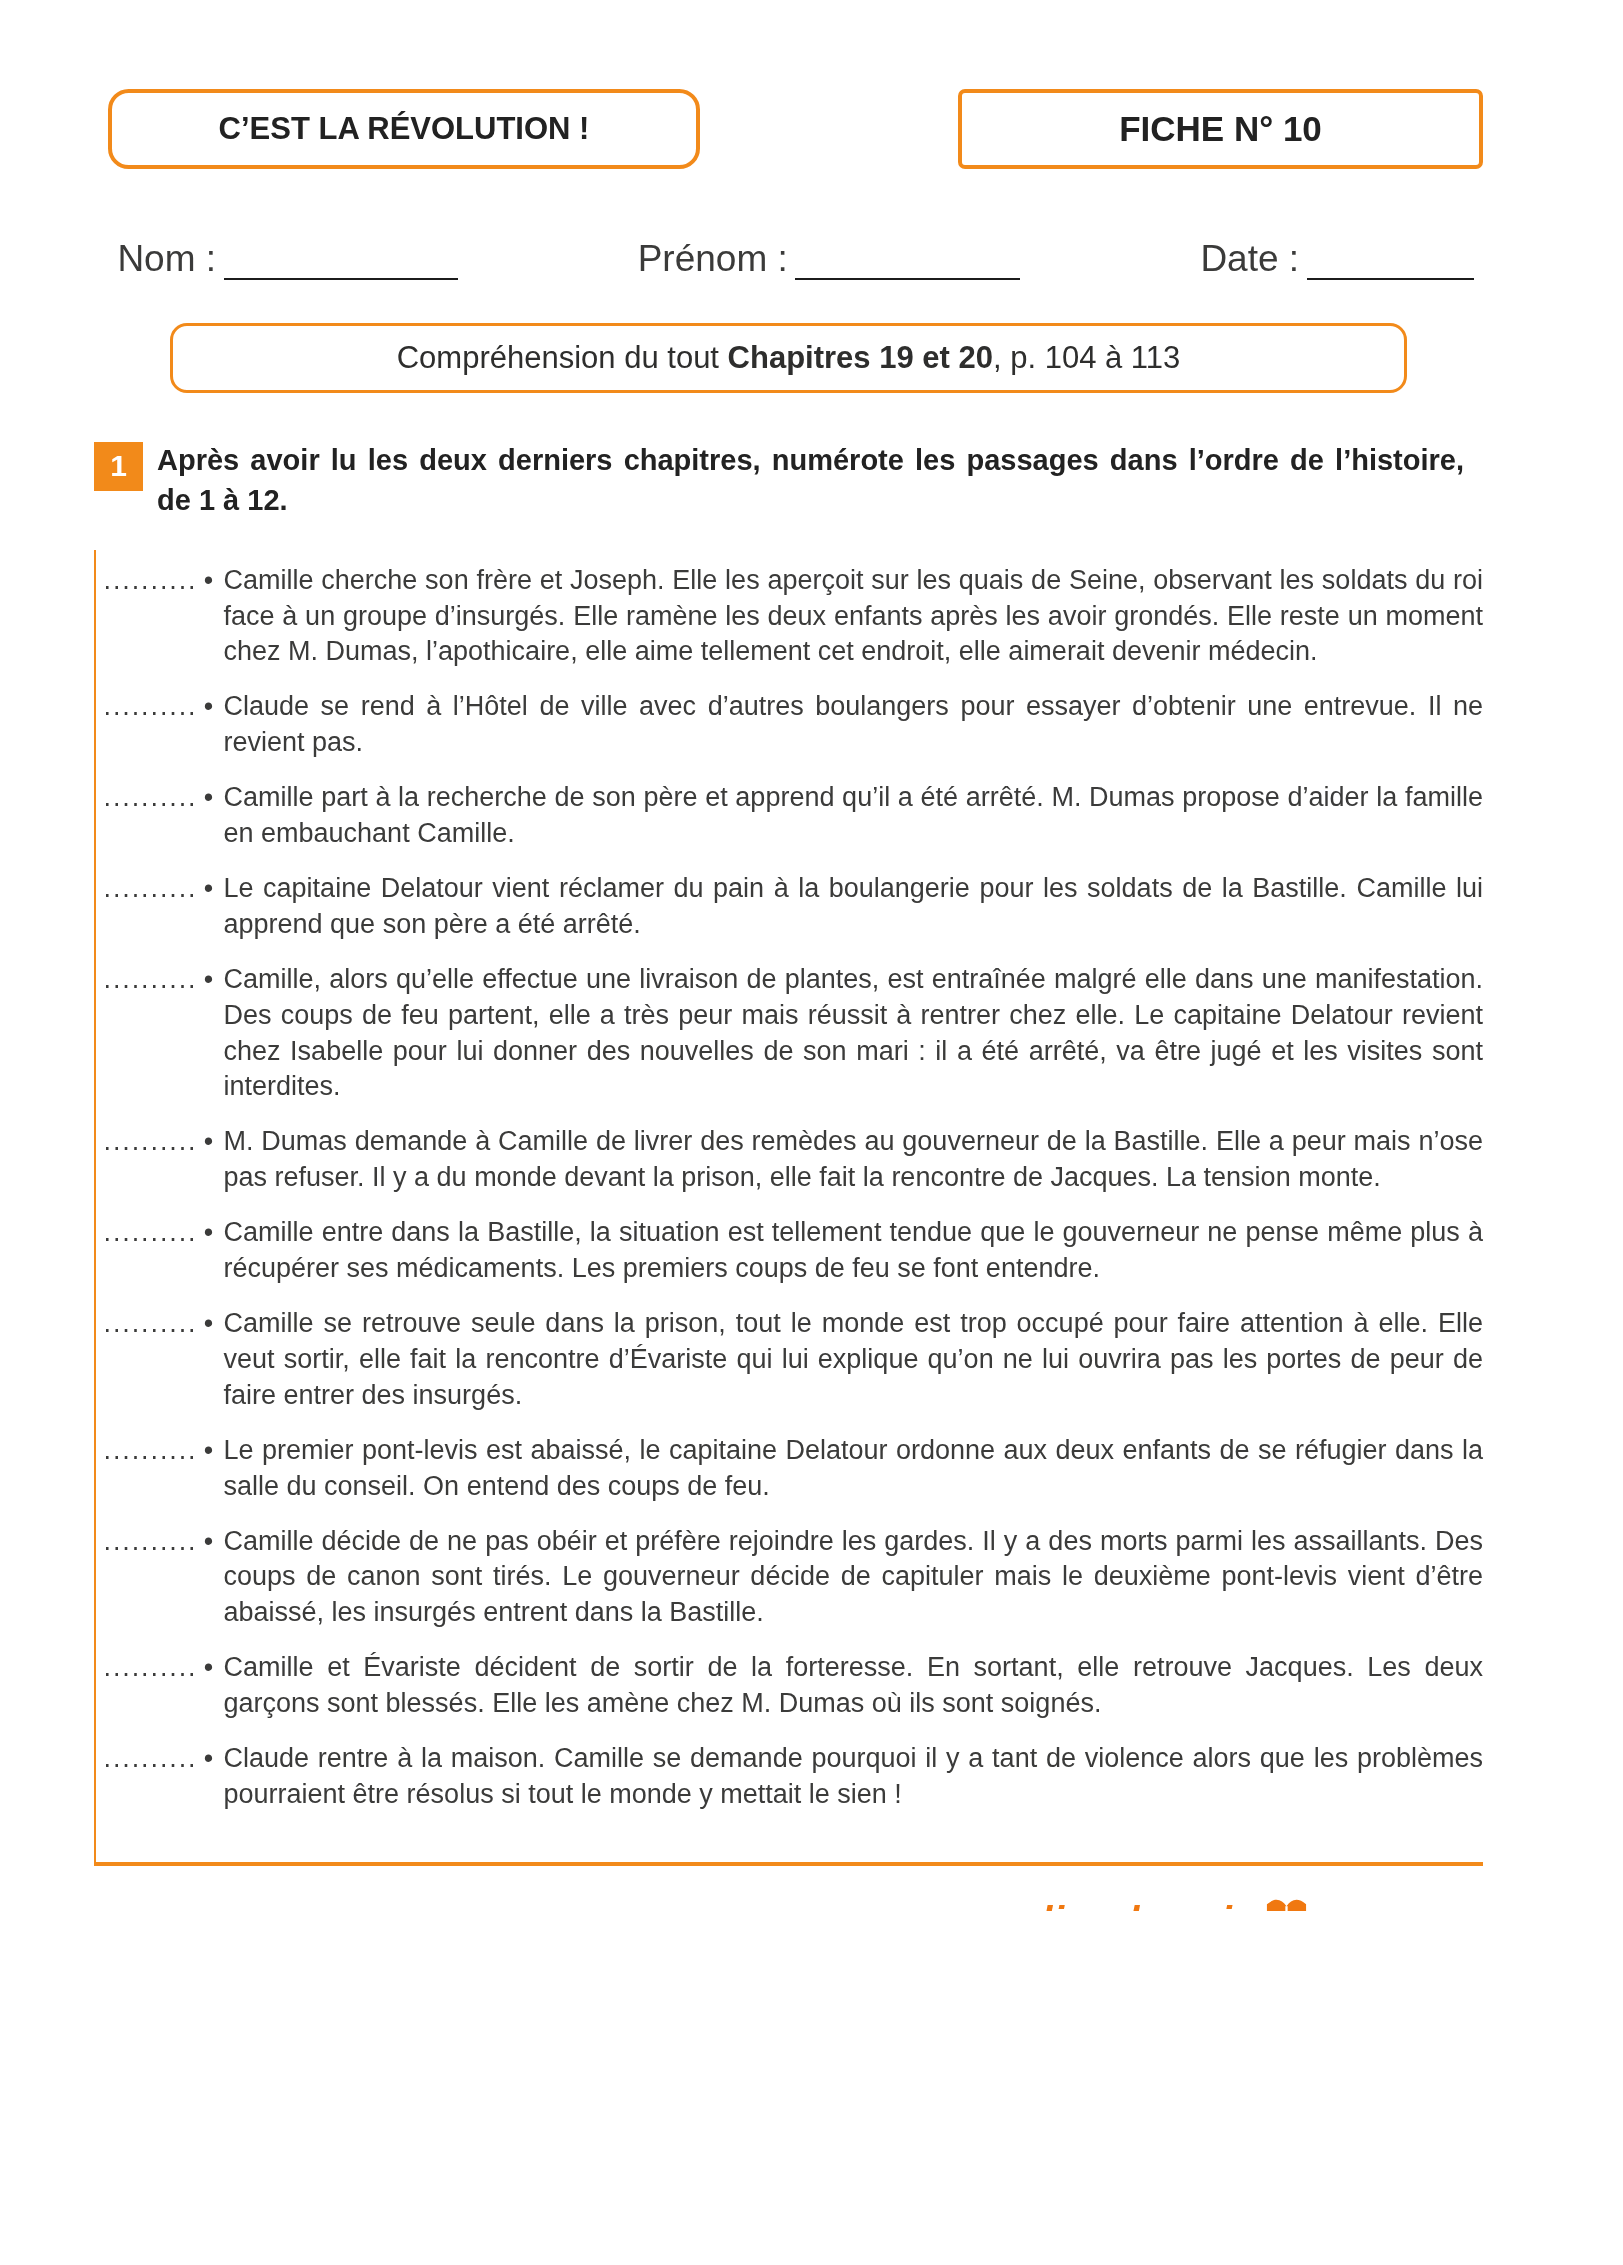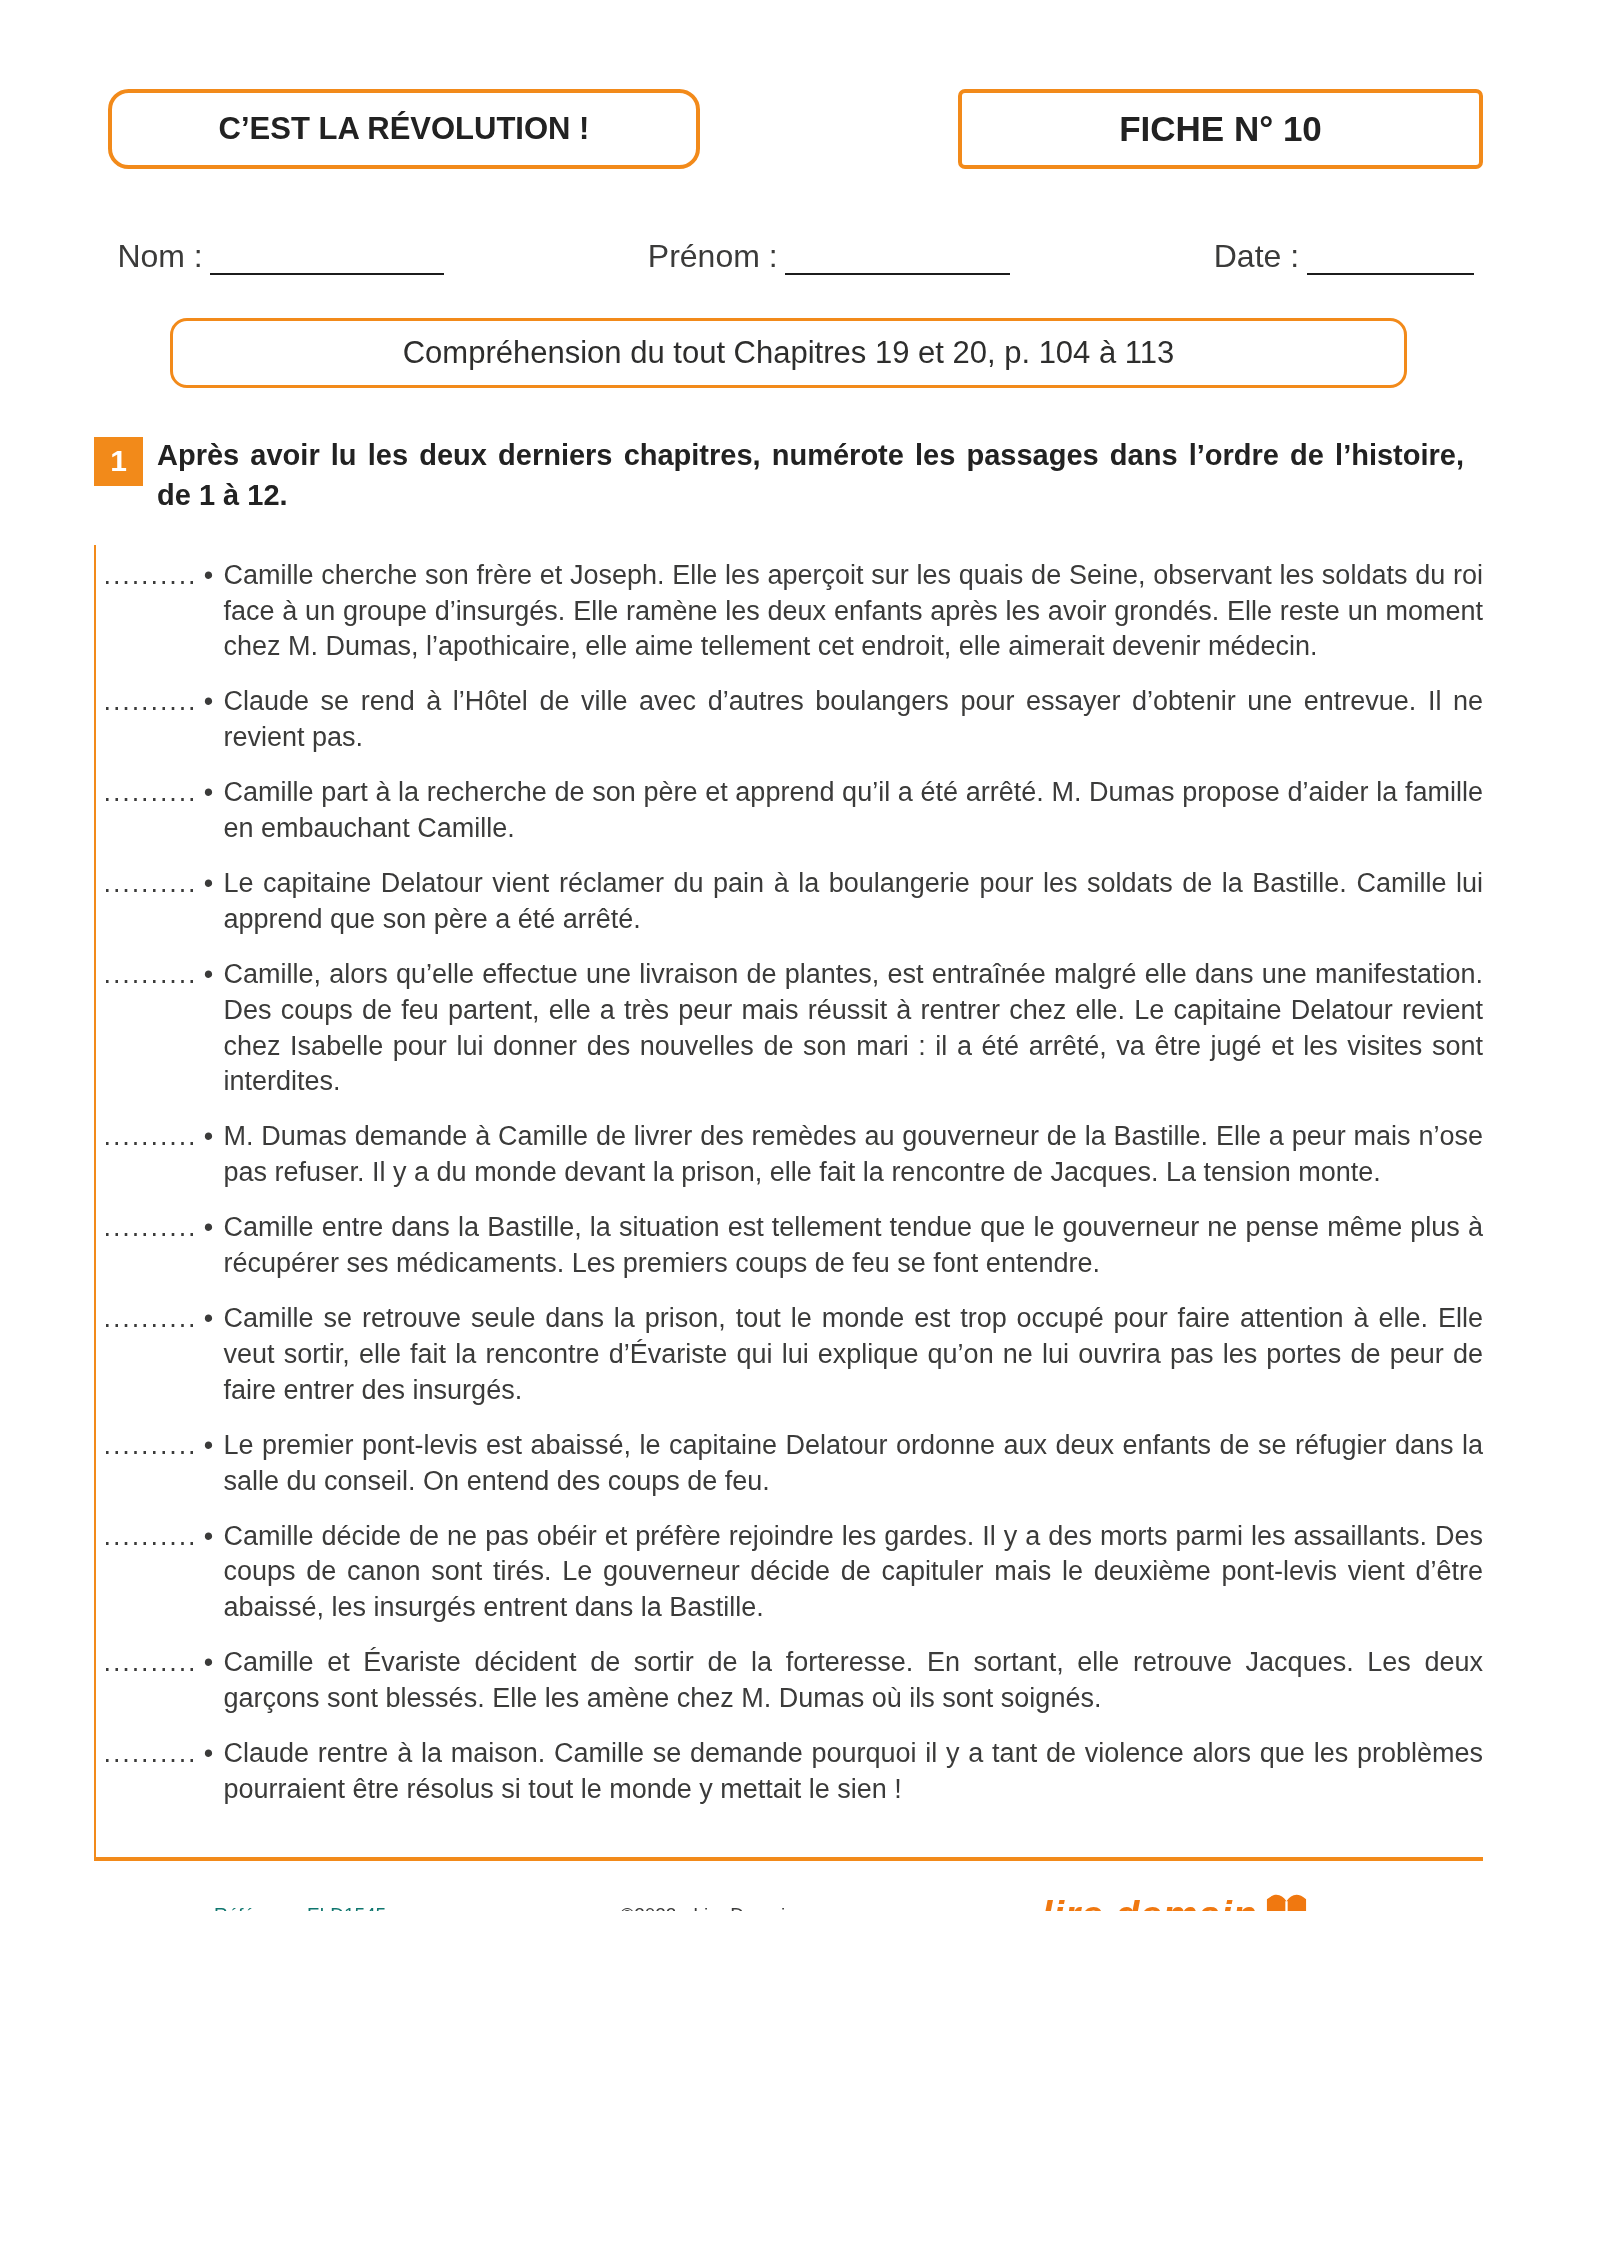--- a/index.html
+++ b/index.html
@@ -22,35 +22,35 @@
     font-weight:700; font-size:31px; line-height:1.35; color:#222;
   }
   .fiche-box {
     width:525px; border:4.7px solid #F28A1A; border-radius:7px;
     display:flex; align-items:center; justify-content:center;
     font-weight:700; font-size:35px; color:#222;
   }
   
   .identity-row {
     display:flex; justify-content:space-between; align-items:flex-start;
-    margin:69px 9.4px 0 23.4px; font-size:32px;
+    margin:69px 9.4px 0 23.4px; font-size:37px;
   }
   .id-group { display:flex; align-items:flex-end; }
   .id-label { margin-right:7.5px; }
   .id-line { display:inline-block; border-bottom:2.8px solid #1c1c1c; height:32px; }
   .id-line.nom { width:234px; }
   .id-line.prenom { width:225px; }
   .id-line.date { width:167px; }
   
   .subtitle-box {
     margin:43px auto 0 auto; width:1237px;
     border:3.7px solid #F28A1A; border-radius:17px;
     text-align:center; font-size:31px; padding:14px 9.4px; color:#2e2e2d;
   }
-  .subtitle-box b { font-weight:400; }
+  .subtitle-box b { font-weight:700; }
   
   .exercise-header { display:flex; margin-top:47px; }
   .exercise-number {
     flex:0 0 49px; height:49px; background:#F28A1A; color:#ffffff;
     display:flex; align-items:center; justify-content:center;
     font-size:30px; font-weight:700; margin-top:1.9px;
   }
   .exercise-instruction {
     margin-left:14px; font-weight:700; font-size:29px; line-height:1.38;
     color:#222; text-align:justify; width:1307px;

